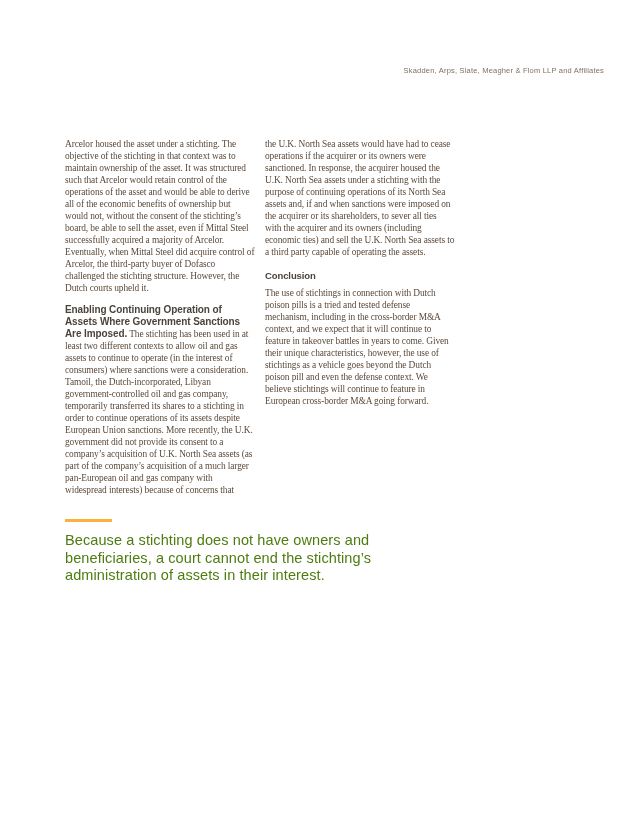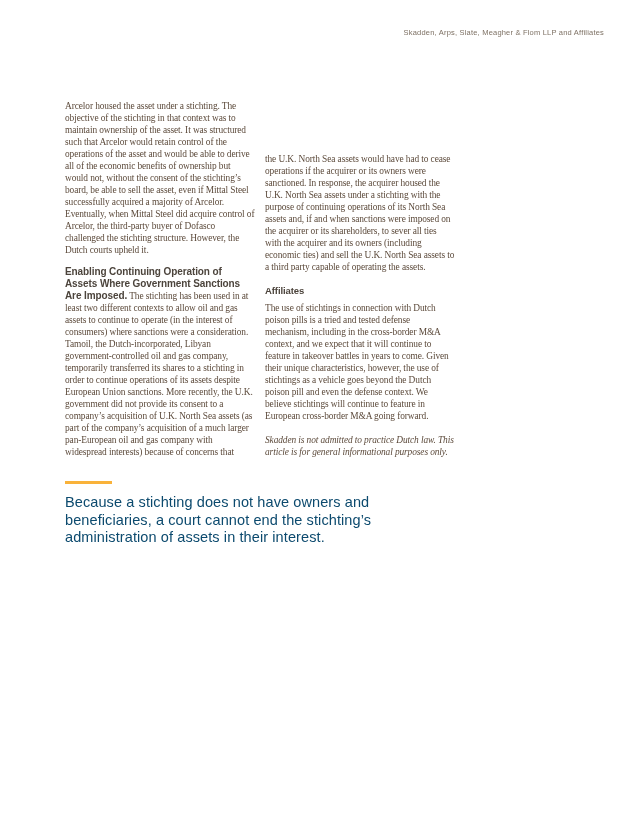--- a/index.html
+++ b/index.html
@@ -7,41 +7,41 @@
     padding: 0;
     background: #ffffff;
   }
   .page {
     position: relative;
     width: 640px;
     height: 628px;
     background: #ffffff;
     overflow: hidden;
     font-family: "Liberation Serif", serif;
+    margin-top: 38px;
   }
 
   .running-header {
     position: absolute;
     top: 28px;
     right: 36px;
     font-family: "Liberation Sans", sans-serif;
     font-size: 7.5px;
     letter-spacing: 0.2px;
     color: #7e7164;
     text-align: right;
   }
 
   .columns {
     position: absolute;
     left: 65px;
     top: 100px;
     width: 390px;
     display: flex;
     gap: 10px;
-    align-items: flex-end;
   }
   .col {
     width: 190px;
     flex: 0 0 190px;
   }
 
   .body-text {
     font-family: "Liberation Serif", serif;
     font-size: 9.4px;
     line-height: 12px;
@@ -79,21 +79,21 @@
   .accent-bar {
     width: 47px;
     height: 3px;
     margin-bottom: 10px;
   }
   .quote-text {
     font-family: "Liberation Sans", sans-serif;
     font-size: 14.5px;
     line-height: 17.5px;
     letter-spacing: 0.1px;
-    color: #0c4a6e;
+    color: #4d7c0f;
   }
 
   .footer-rule {
     position: absolute;
     left: 65px;
     top: 781px;
     width: 539px;
     height: 1px;
     background: #d9cec1;
   }
@@ -116,23 +116,22 @@
   <div class="running-header">Skadden, Arps, Slate, Meagher &amp; Flom LLP and Affiliates</div>
 
   <div class="columns">
     <div class="col">
       <p class="body-text">Arcelor housed the asset under a stichting. The objective of the stichting in that context was to maintain ownership of the asset. It was structured such that Arcelor would retain control of the operations of the asset and would be able to derive all of the economic benefits of ownership but would not, without the consent of the stichting’s board, be able to sell the asset, even if Mittal Steel successfully acquired a majority of Arcelor. Eventually, when Mittal Steel did acquire control of Arcelor, the third-party buyer of Dofasco challenged the stichting structure. However, the Dutch courts upheld it.</p>
       <p class="body-text"><span class="inline-heading">Enabling Continuing Operation of Assets Where Government Sanctions Are Imposed.</span> <span>The stichting has been used in at least two different contexts to allow oil and gas assets to continue to operate (in the interest of consumers) where sanctions were a consideration. Tamoil, the Dutch-incorporated, Libyan government-controlled oil and gas company, temporarily transferred its shares to a stichting in order to continue operations of its assets despite European Union sanctions. More recently, the U.K. government did not provide its consent to a company’s acquisition of U.K. North Sea assets (as part of the company’s acquisition of a much larger pan-European oil and gas company with widespread interests) because of concerns that</span></p>
     </div>
 
     <div class="col">
       <p class="body-text">the U.K. North Sea assets would have had to cease operations if the acquirer or its owners were sanctioned. In response, the acquirer housed the U.K. North Sea assets under a stichting with the purpose of continuing operations of its North Sea assets and, if and when sanctions were imposed on the acquirer or its shareholders, to sever all ties with the acquirer and its owners (including economic ties) and sell the U.K. North Sea assets to a third party capable of operating the assets.</p>
-      <h3 class="sub-heading">Affiliates</h3>
+      <h3 class="sub-heading">Conclusion</h3>
       <p class="body-text">The use of stichtings in connection with Dutch poison pills is a tried and tested defense mechanism, including in the cross-border M&amp;A context, and we expect that it will continue to feature in takeover battles in years to come. Given their unique characteristics, however, the use of stichtings as a vehicle goes beyond the Dutch poison pill and even the defense context. We believe stichtings will continue to feature in European cross-border M&amp;A going forward.</p>
-      <p class="body-text disclaimer">Skadden is not admitted to practice Dutch law. This article is for general informational purposes only.</p>
     </div>
   </div>
 
   <div class="pull-quote">
     <div class="accent-bar" style="background: rgb(249, 178, 58);"></div>
     <div class="quote-text">Because a stichting does not have owners and beneficiaries, a court cannot end the stichting’s administration of assets in their interest.</div>
   </div>
 
   <div class="footer-rule"></div>
   <div class="page-number">45</div>

